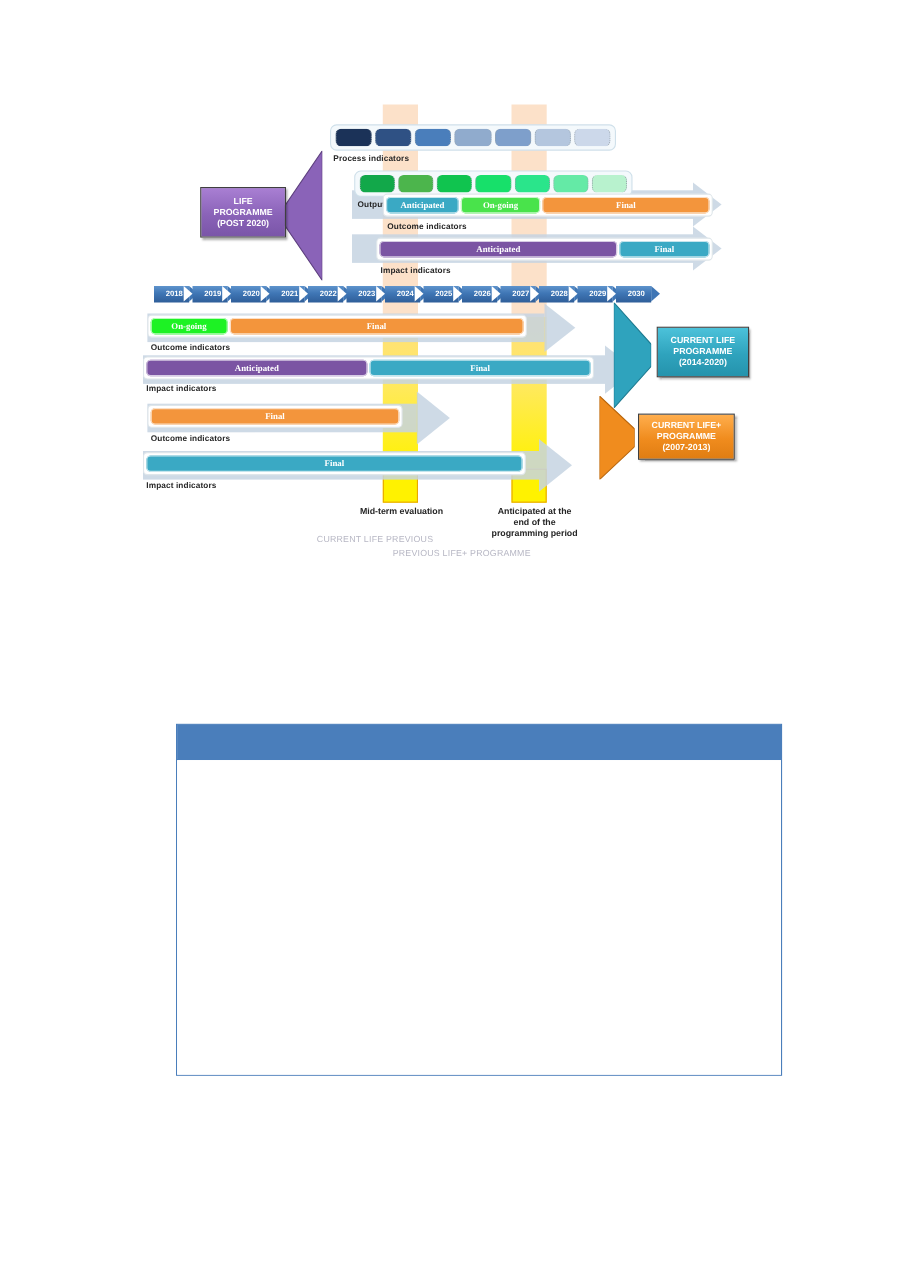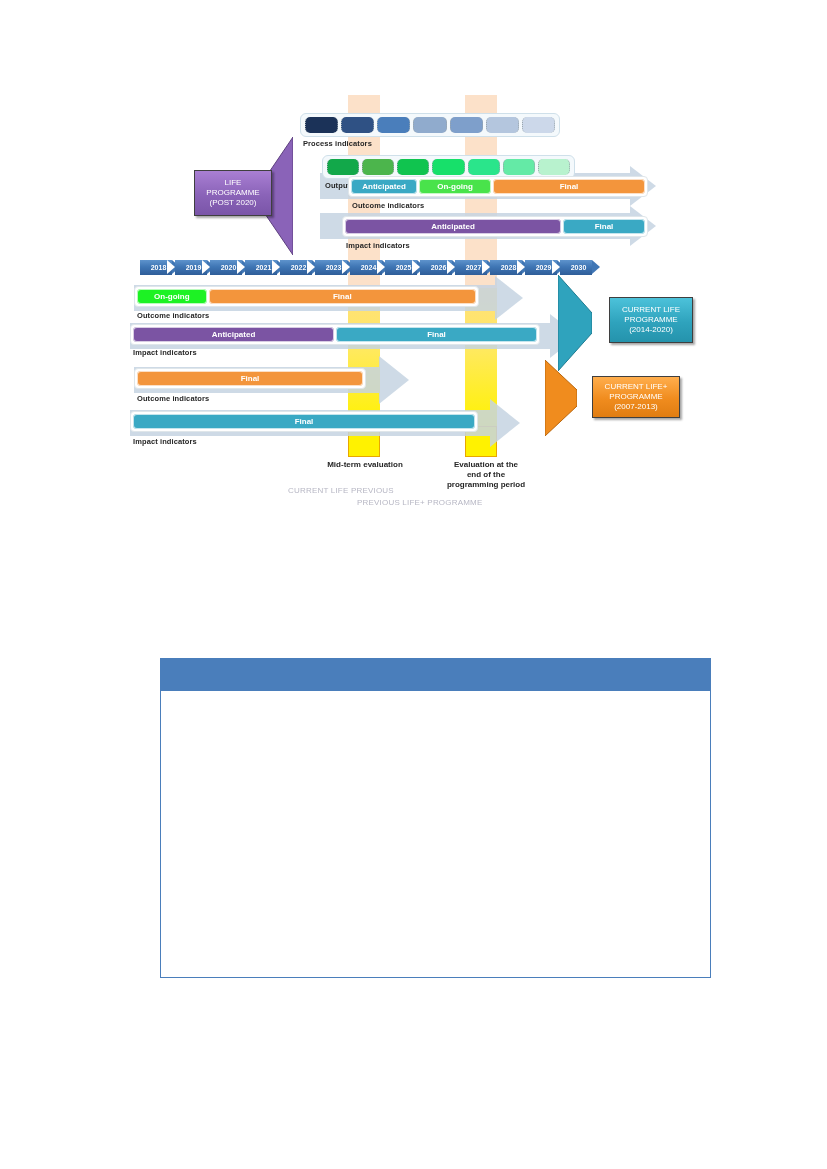--- a/index.html
+++ b/index.html
@@ -31,40 +31,40 @@
   .palearrow{position:absolute;background:#c6d4e2;opacity:.85;}
   .palearrow .shaft{position:absolute;left:0;top:0;height:100%;background:#c6d4e2;}
   .palearrow .head{position:absolute;top:50%;transform:translateY(-50%);
                    width:0;height:0;border-top:0 solid transparent;border-bottom:0 solid transparent;border-left:0 solid #c6d4e2;}
 
   
   .barrow{position:absolute;border:1px solid #dfe6ea;background:#ffffff;border-radius:4px;
           box-sizing:border-box;display:flex;align-items:center;padding:2px;}
   .seg{height:15px;border-radius:4px;display:flex;align-items:center;justify-content:center;
        color:#ffffff;font-size:8px;font-weight:bold;white-space:nowrap;overflow:hidden;
-       box-shadow:0 0 0 1px rgba(255,255,255,.7) inset;margin-right:2px;}
+       box-shadow:0 0 0 1px rgba(255,255,255,.7) inset;margin-right:2px;font-family:Liberation Serif, serif;}
   .seg:last-child{margin-right:0;}
 
   
   #timeline{position:absolute;display:flex;align-items:center;}
   .yr{position:relative;height:15px;color:#ffffff;font-size:7px;font-weight:bold;
       display:flex;align-items:center;justify-content:center;
       background:linear-gradient(180deg,#5e93cc 0%,#3f76b5 45%,#2f5e99 100%);
       margin-right:3px;}
   .yr:before{content:"";position:absolute;left:-8px;top:0;width:0;height:0;
       border-top:7.5px solid transparent;border-bottom:7.5px solid transparent;border-left:8px solid #ffffff;}
   .yr:after{content:"";position:absolute;right:-8px;top:0;width:0;height:0;
       border-top:7.5px solid transparent;border-bottom:7.5px solid transparent;border-left:8px solid #3f76b5;}
   .yr span{position:relative;z-index:2;padding-left:5px;}
 
   
   .calloutbox{position:absolute;border:1px solid #3f3f3f;box-sizing:border-box;
       display:flex;align-items:center;justify-content:center;text-align:center;
-      color:#ffffff;font-size:8px;line-height:1.25;font-weight:normal;
-      box-shadow:2px 2px 2px rgba(0,0,0,.35);padding:2px;margin-left:12px;}
+      color:#ffffff;font-size:8px;line-height:1.25;font-weight:bold;
+      box-shadow:2px 2px 2px rgba(0,0,0,.35);padding:2px;}
   .pent{position:absolute;}
 
   .footnote{position:absolute;font-size:8px;font-weight:bold;color:#262626;text-align:center;line-height:1.25;}
   .ghost{position:absolute;font-size:8px;color:#b7b7c4;white-space:nowrap;letter-spacing:.2px;}
 
   
   #bottomtable{position:absolute;left:160px;top:658px;width:551px;height:320px;
       border:1px solid #4a7ebb;box-sizing:border-box;background:#ffffff;}
   #bottomtable .hdr{height:32px;background:#4a7ebb;border-bottom:1px solid #4a7ebb;box-sizing:border-box;}
   #bottomtable .bdy{height:286px;background:#ffffff;}
@@ -241,21 +241,21 @@
         <div>CURRENT LIFE+</div>
         <div>PROGRAMME</div>
         <div>(2007-2013)</div>
       </div>
     </div>
 
     <div class="footnote" style="left:180px;top:365px;width:130px;">
       <div>Mid-term evaluation</div>
     </div>
     <div class="footnote" style="left:301px;top:365px;width:130px;">
-      <div>Evaluation at the</div>
+      <div>Anticipated at the</div>
       <div>end of the</div>
       <div>programming period</div>
     </div>
 
     <div class="ghost" style="left:168px;top:391px;">CURRENT LIFE PREVIOUS</div>
     <div class="ghost" style="left:237px;top:391px;margin-top:12px;">PREVIOUS LIFE+ PROGRAMME</div>
 
   </div>
 
   <div id="bottomtable">

